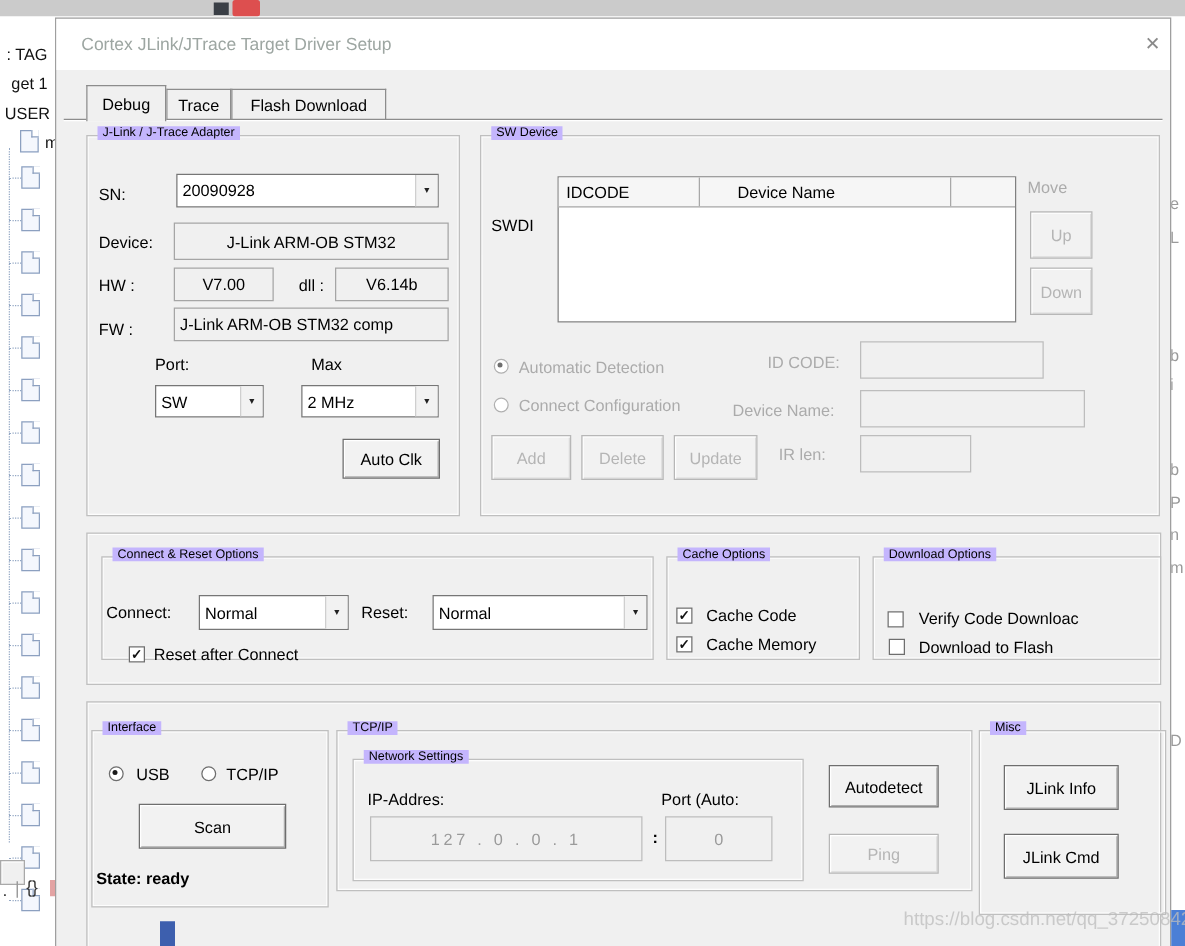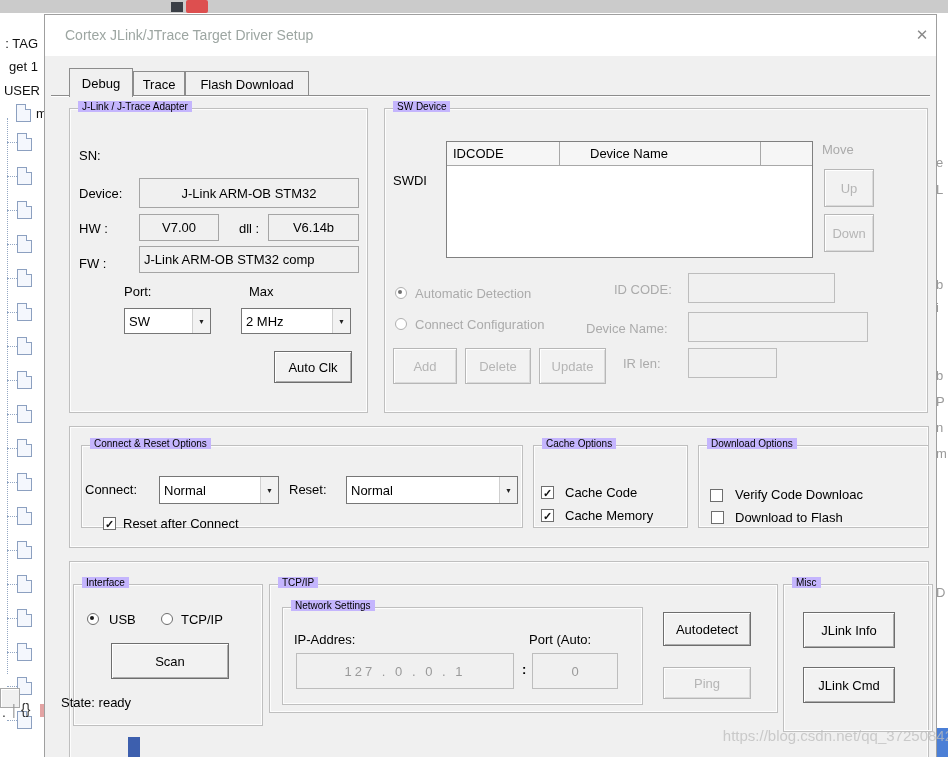--- a/index.html
+++ b/index.html
@@ -127,20 +127,24 @@
 
   <div class="tab" style="left:24px;top:53px;width:62px;height:28px;z-index:3;background:#f0f0f0;">Debug</div>
   <div class="tab" style="left:88px;top:56px;width:50px;height:24px;z-index:1;">Trace</div>
   <div class="tab" style="left:140px;top:56px;width:122px;height:24px;z-index:1;">Flash Download</div>
   <div class="abs" id="tabline" style="z-index:2;"></div>
 
   <div class="group" style="left:24px;top:93px;width:297px;height:303px;">
     <span class="legend">J-Link / J-Trace Adapter</span>
   </div>
   <div class="lbl" style="left:34px;top:133px;">SN:</div>
+  <div class="combo" style="left:96px;top:124px;width:210px;height:27px;">
+    <span class="val">20090928</span>
+    <span class="arrow">▼</span>
+  </div>
   <div class="lbl" style="left:34px;top:171px;">Device:</div>
   <div class="field center" style="left:94px;top:163px;width:220px;height:30px;">J-Link ARM-OB STM32</div>
   <div class="lbl" style="left:34px;top:206px;">HW :</div>
   <div class="field center" style="left:94px;top:199px;width:80px;height:27px;">V7.00</div>
   <div class="lbl" style="left:194px;top:206px;">dll :</div>
   <div class="field center" style="left:223px;top:199px;width:91px;height:27px;">V6.14b</div>
   <div class="lbl" style="left:34px;top:241px;">FW :</div>
   <div class="field pad" style="left:94px;top:231px;width:220px;height:27px;white-space:nowrap;">J-Link ARM-OB STM32 comp</div>
   <div class="lbl" style="left:79px;top:269px;">Port:</div>
   <div class="lbl" style="left:204px;top:269px;">Max</div>
@@ -220,21 +224,21 @@
   <div class="group" style="left:24px;top:546px;width:858px;height:210px;"></div>
 
   <div class="group" style="left:28px;top:569px;width:188px;height:140px;">
     <span class="legend">Interface</span>
   </div>
   <div class="radio sel" style="left:42px;top:598px;"></div>
   <div class="lbl" style="left:64px;top:597px;">USB</div>
   <div class="radio" style="left:116px;top:598px;"></div>
   <div class="lbl" style="left:136px;top:597px;">TCP/IP</div>
   <div class="btn" style="left:66px;top:628px;width:118px;height:36px;">Scan</div>
-  <div class="lbl" style="left:16px;top:680px;">State: ready</div>
+  <div class="lbl" style="left:32px;top:680px;font-weight:bold;">State: ready</div>
 
   <div class="group" style="left:224px;top:569px;width:507px;height:127px;">
     <span class="legend">TCP/IP</span>
   </div>
   <div class="group" style="left:237px;top:592px;width:359px;height:96px;">
     <span class="legend">Network Settings</span>
   </div>
   <div class="lbl" style="left:249px;top:617px;">IP-Addres:</div>
   <div class="field dis center" style="left:251px;top:638px;width:218px;height:36px;letter-spacing:3px;">127 . 0 . 0 . 1</div>
   <div class="lbl" style="left:477px;top:647px;font-weight:bold;">:</div>

